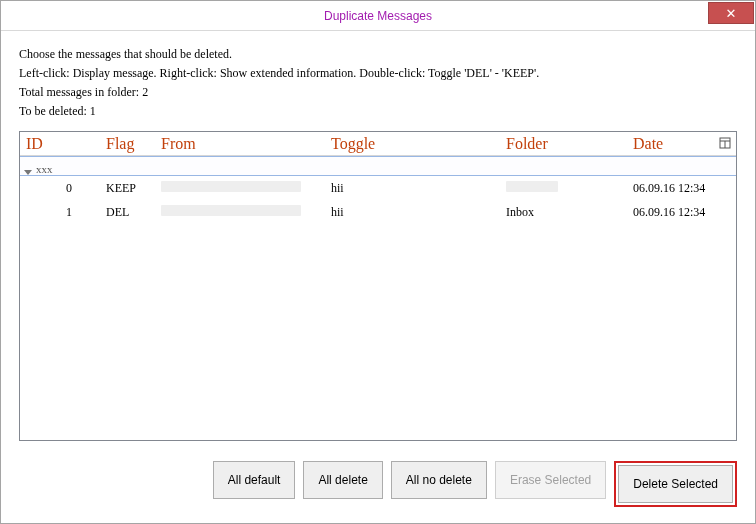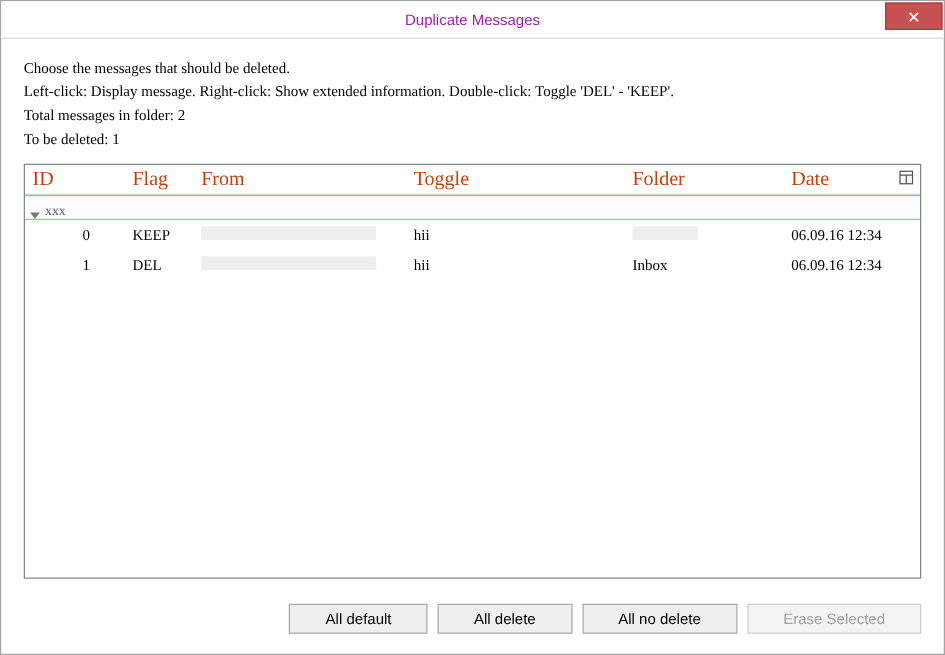--- a/index.html
+++ b/index.html
@@ -129,22 +129,22 @@
   .redact.w2 { width: 52px; }
   .button-row {
     padding: 10px 18px 16px 0;
     display:flex;
     justify-content:flex-end;
     gap: 8px;
   }
   button.winbtn {
     font-family: inherit;
     font-size: 12px;
-    height: 24px;
-    padding: 0 28px;
+    height: 38px;
+    padding: 0 14px;
     background: #efefef;
     border: 1px solid #acacac;
     color: #000;
     cursor: default;
   }
   button.winbtn:disabled {
     color: #a0a0a0;
     border-color: #cfcfcf;
     background: #f4f4f4;
   }
@@ -217,15 +217,18 @@
         <div class="col col-config"></div>
       </div>
     </div>
   </div>
 
   <div class="button-row">
     <button class="winbtn">All default</button>
     <button class="winbtn">All delete</button>
     <button class="winbtn">All no delete</button>
     <button class="winbtn" disabled="">Erase Selected</button>
+    <span class="highlight-box">
+      <button class="winbtn">Delete Selected</button>
+    </span>
   </div>
 
 </div>
 
 </body></html>

